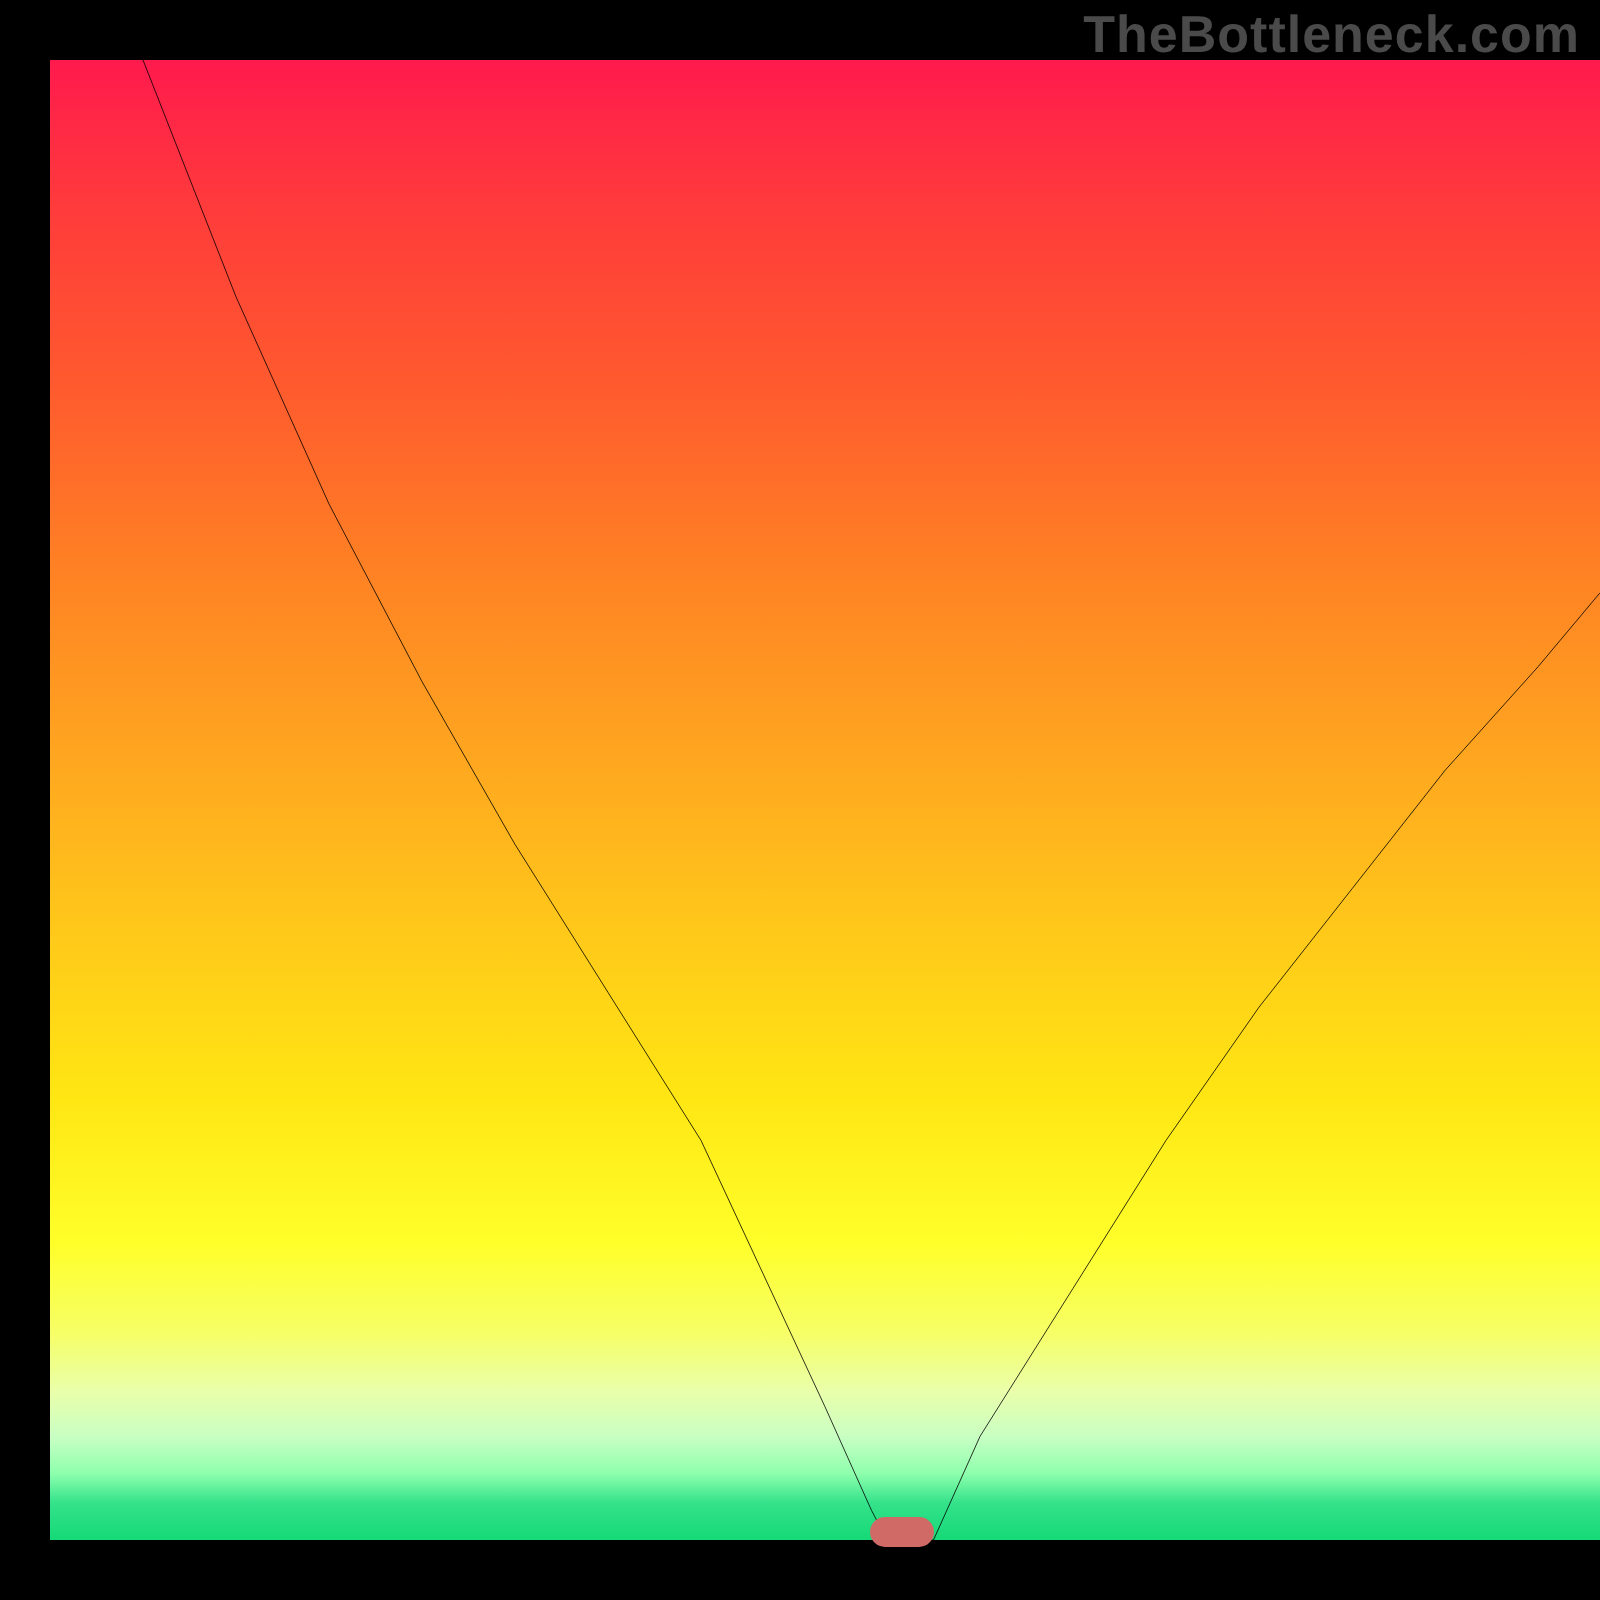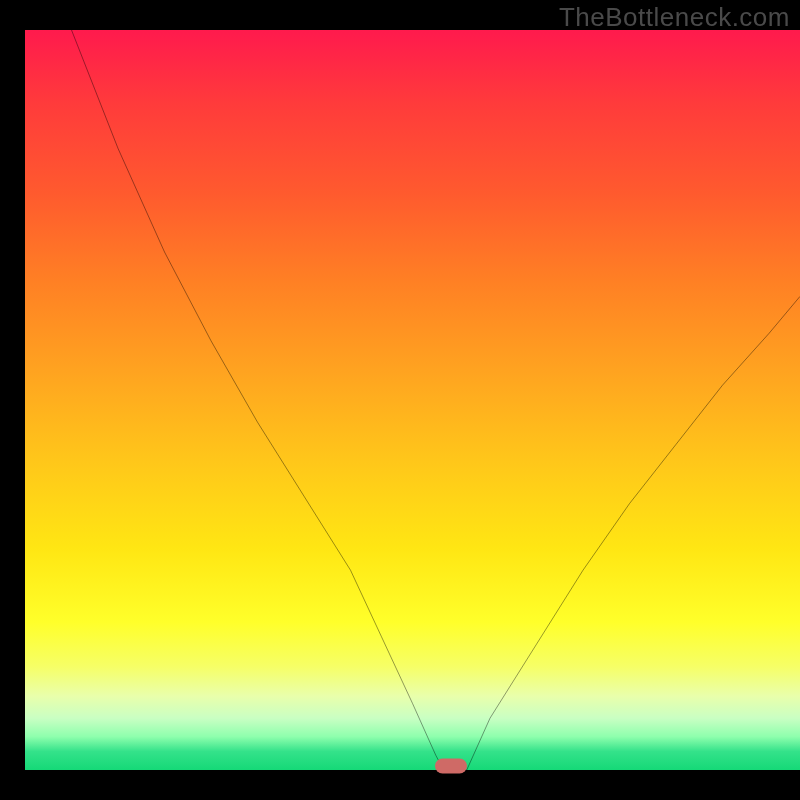--- a/index.html
+++ b/index.html
@@ -16,21 +16,21 @@
     width: 800px;
     height: 800px;
     background: #000;
   }
   .watermark {
     position: absolute;
     top: 2px;
     right: 10px;
     color: #4a4a4a;
     font-size: 26px;
-    font-weight: 400;
+    font-weight: 700;
     letter-spacing: 0.5px;
     z-index: 5;
     text-align: center;
   }
   .plot-area {
     position: absolute;
     left: 25px;
     right: 0;
     top: 30px;
     bottom: 30px;

